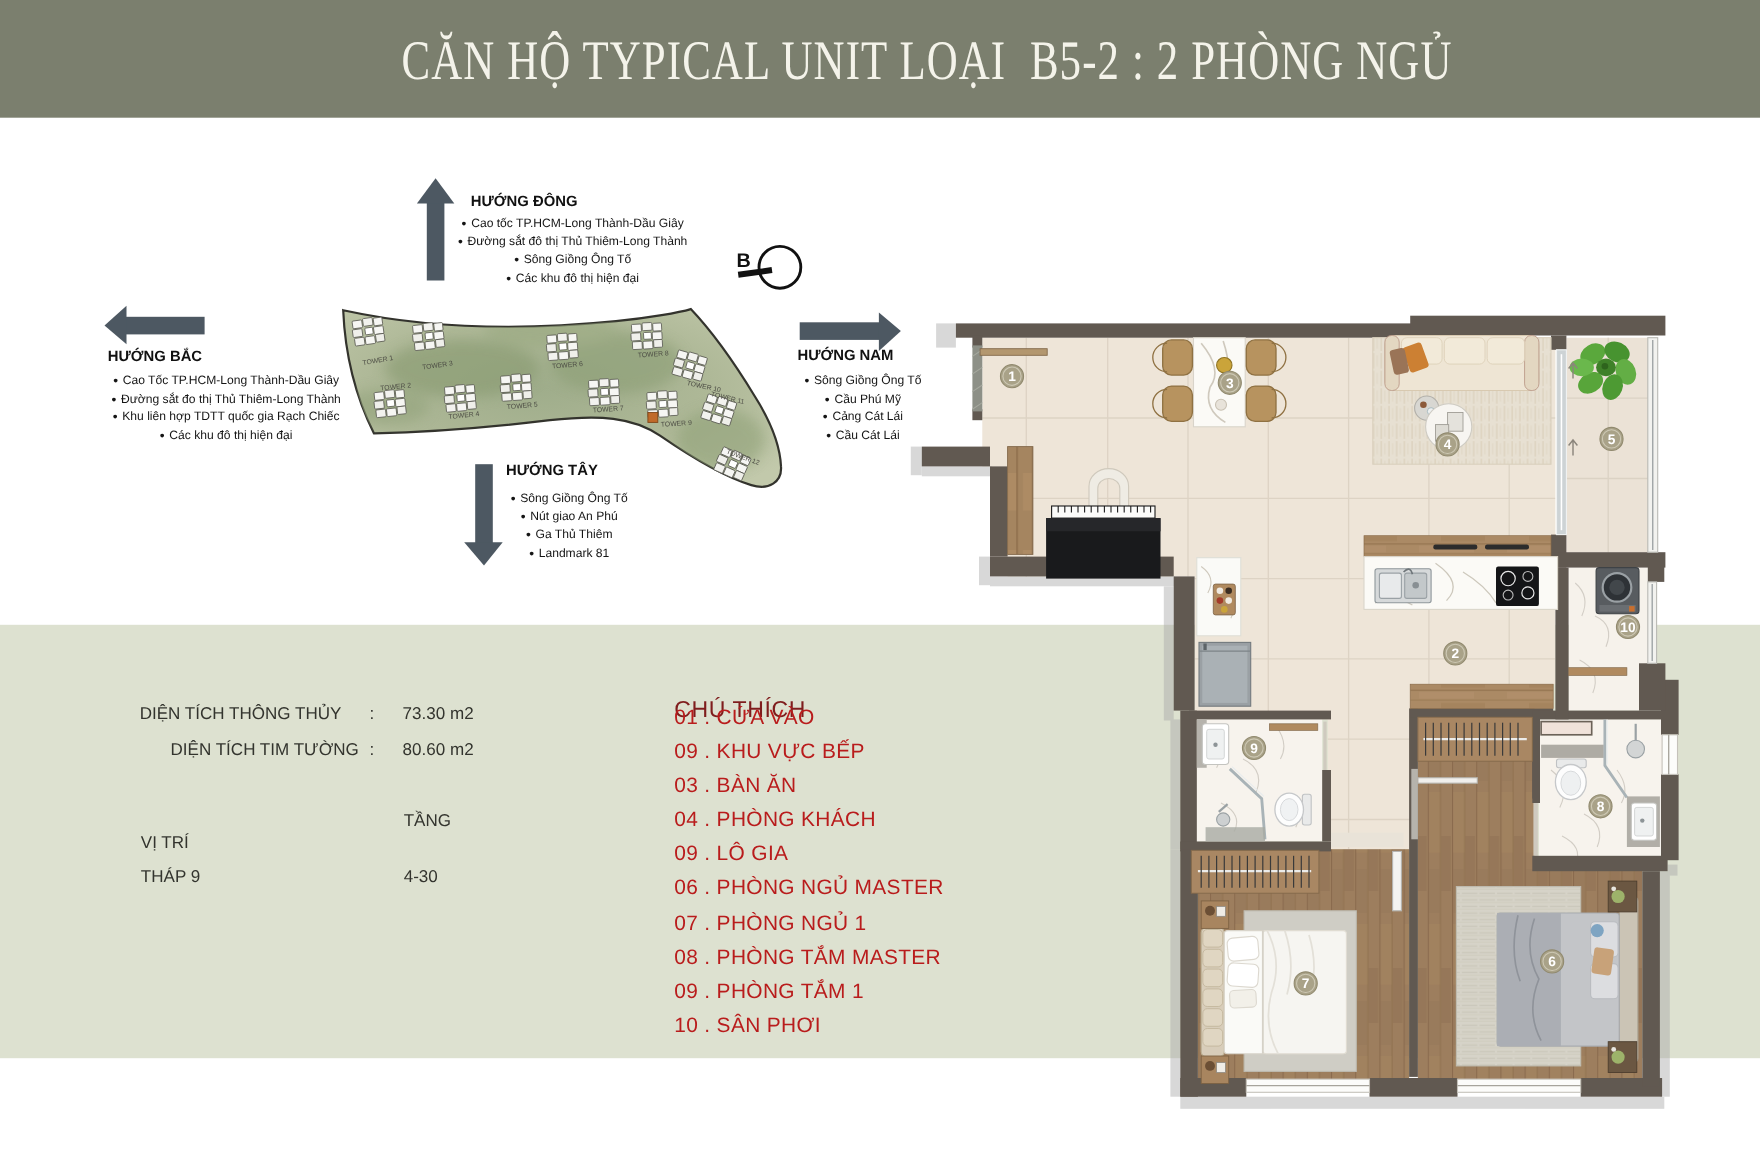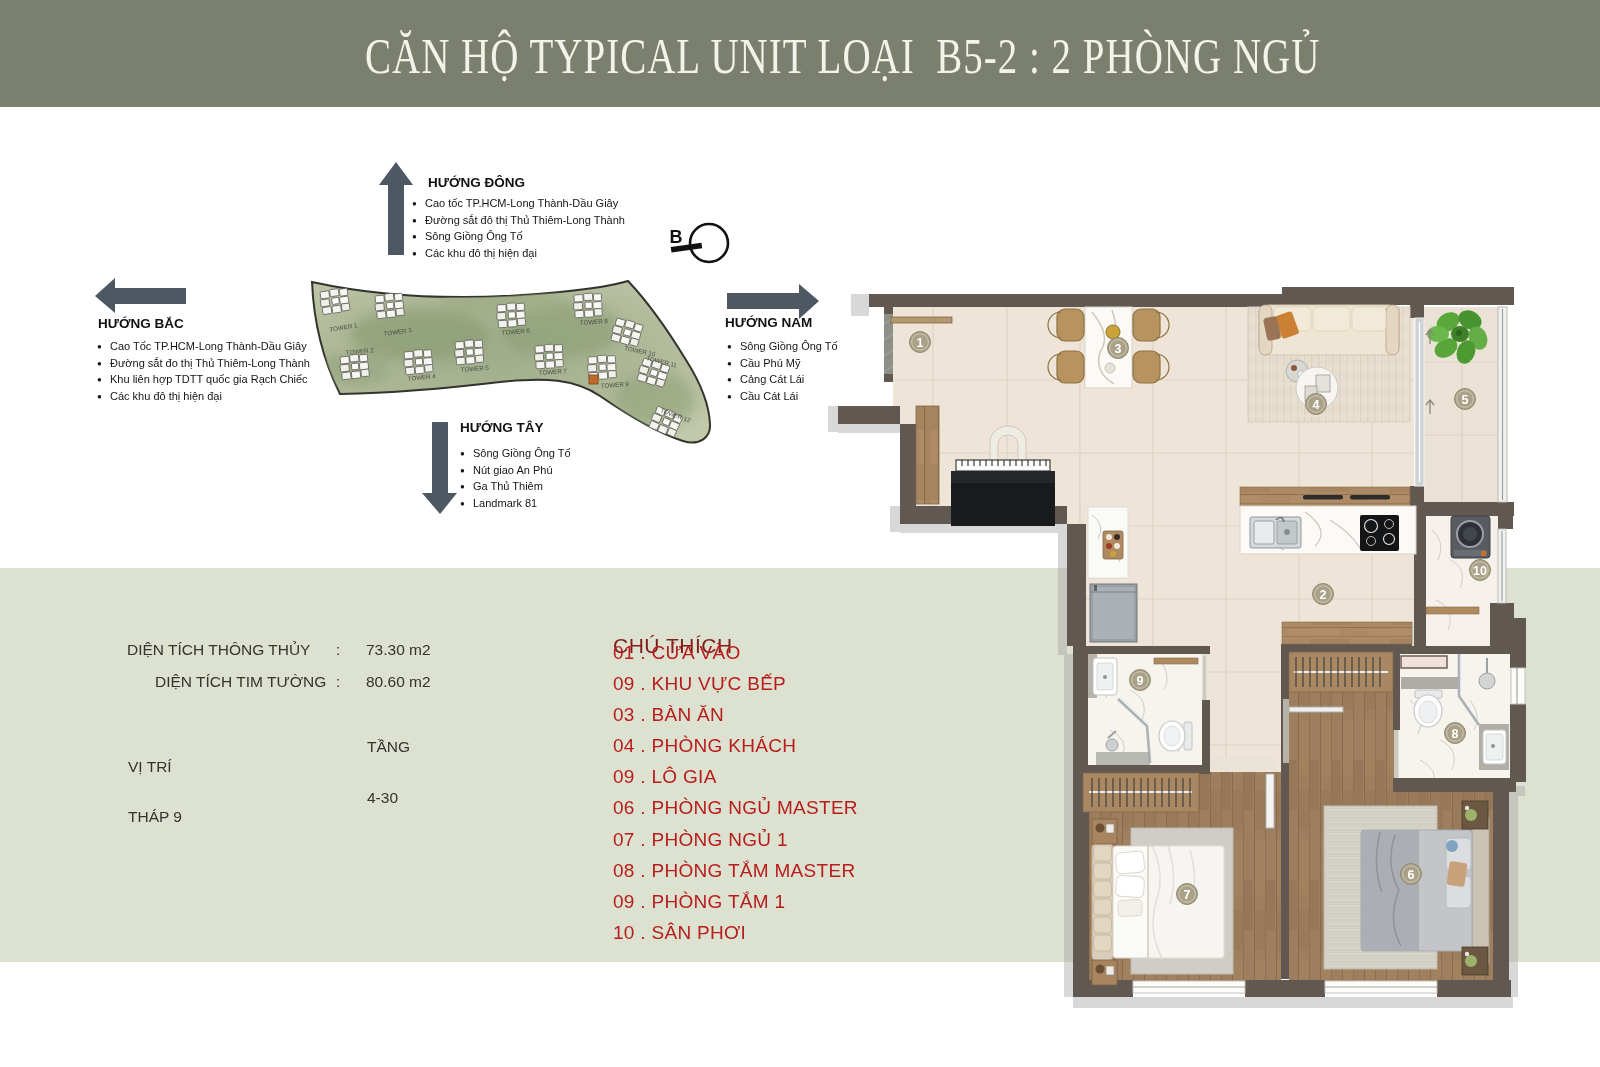--- a/index.html
+++ b/index.html
@@ -5,21 +5,21 @@
   html,body{margin:0;padding:0;width:1600px;height:1067px;background:#ffffff;overflow:hidden;
     font-family:"Liberation Sans", sans-serif;}
   .abs{position:absolute;}
   .txt{z-index:2;}
   svg.abs{z-index:1;}
   .hdr{left:0;top:0;width:1600px;height:107px;background:#7b7f6e;}
   .title{left:365px;top:26px;color:#f4f3ea;font-family:"Liberation Serif",serif;
     font-size:39px;letter-spacing:1px;white-space:nowrap;transform:scaleY(1.3);transform-origin:0 0;}
   .sage{left:0;top:568px;width:1600px;height:394px;background:#dde1d0;}
   .dirhead{font-weight:bold;font-size:13.5px;color:#111;white-space:nowrap;}
-  .blist{font-size:11px;color:#151515;}
+  .blist{font-size:11px;color:#151515;text-align:center;}
   .blist .li{height:16.6px;line-height:16.6px;white-space:nowrap;}
   .blist .b{display:inline-block;width:13px;font-size:8px;vertical-align:1px;}
   .areatxt{font-size:15.5px;color:#33342e;white-space:nowrap;}
   .legend-title{font-size:21px;color:#7f1d1d;letter-spacing:0.5px;margin-top:44px;}
   .legend-item{font-size:19px;color:#b91c1c;white-space:nowrap;height:31.1px;line-height:31.1px;letter-spacing:0.3px;}
 </style>
 </head>
 <body>
 
 <div class="abs hdr"></div>
@@ -69,21 +69,21 @@
 <div class="abs txt areatxt" style="left:366px;top:641px;">73.30 m2</div>
 
 <div class="abs txt areatxt" style="left:127px;top:673px;margin-left:28px;">DIỆN TÍCH TIM TƯỜNG</div>
 <div class="abs txt areatxt" style="left:336px;top:673px;">:</div>
 <div class="abs txt areatxt" style="left:366px;top:673px;">80.60 m2</div>
 
 <div class="abs txt areatxt" style="left:128px;top:738px;margin-top:20px;">VỊ TRÍ</div>
 
 <div class="abs txt areatxt" style="left:367px;top:738px;">TẦNG</div>
 
-<div class="abs txt areatxt" style="left:128px;top:808px;">THÁP 9</div>
+<div class="abs txt areatxt" style="left:128px;top:789px;">THÁP 9</div>
 
 <div class="abs txt areatxt" style="left:367px;top:789px;">4-30</div>
 
 <div class="abs txt legend-title" style="left:613px;top:590px;">CHÚ THÍCH</div>
 
 <div class="abs txt" style="left:613px;top:637px;">
   <div class="legend-item">01 . CỨA VÀO</div>
   <div class="legend-item">09 . KHU VỰC BẾP</div>
   <div class="legend-item">03 . BÀN ĂN</div>
   <div class="legend-item">04 . PHÒNG KHÁCH</div>

